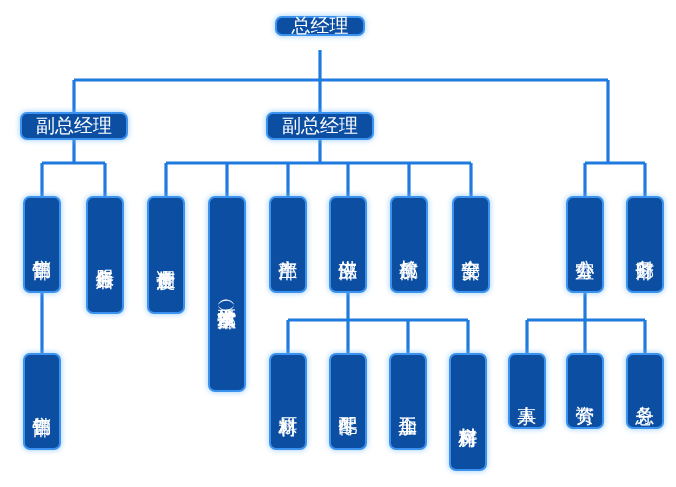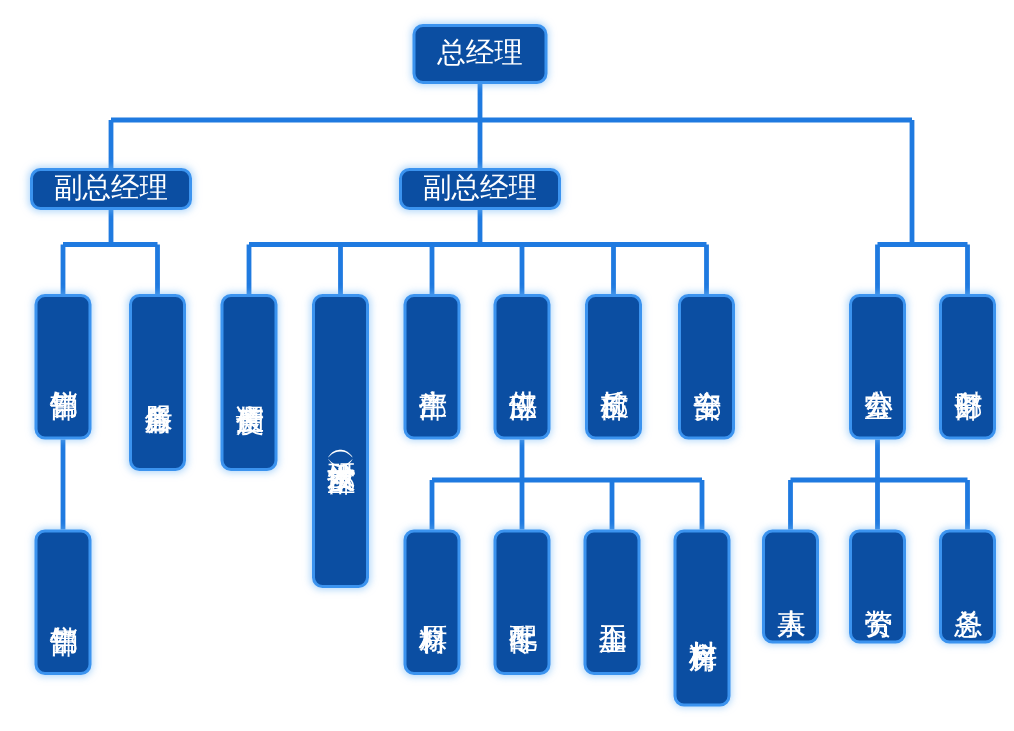--- a/index.html
+++ b/index.html
@@ -101,21 +101,21 @@
       <line x1="468" y1="320" x2="468" y2="353"></line>
 
       <line x1="585" y1="293" x2="585" y2="320"></line>
       <line x1="527" y1="320" x2="645" y2="320"></line>
       <line x1="527" y1="320" x2="527" y2="353"></line>
       <line x1="585" y1="320" x2="585" y2="353"></line>
       <line x1="645" y1="320" x2="645" y2="353"></line>
     </g>
   </svg>
 
-  <div class="node horiz" style="left:275px; top:16px; width:90px; height:40px;">
+  <div class="node horiz" style="left:275px; top:16px; width:90px; height:20px;">
     <span>总经理</span>
   </div>
 
   <div class="node horiz" style="left:20px; top:112px; width:108px; height:28px;">
     <span>副总经理</span>
   </div>
   <div class="node horiz" style="left:266px; top:112px; width:108px; height:28px;">
     <span>副总经理</span>
   </div>
 

